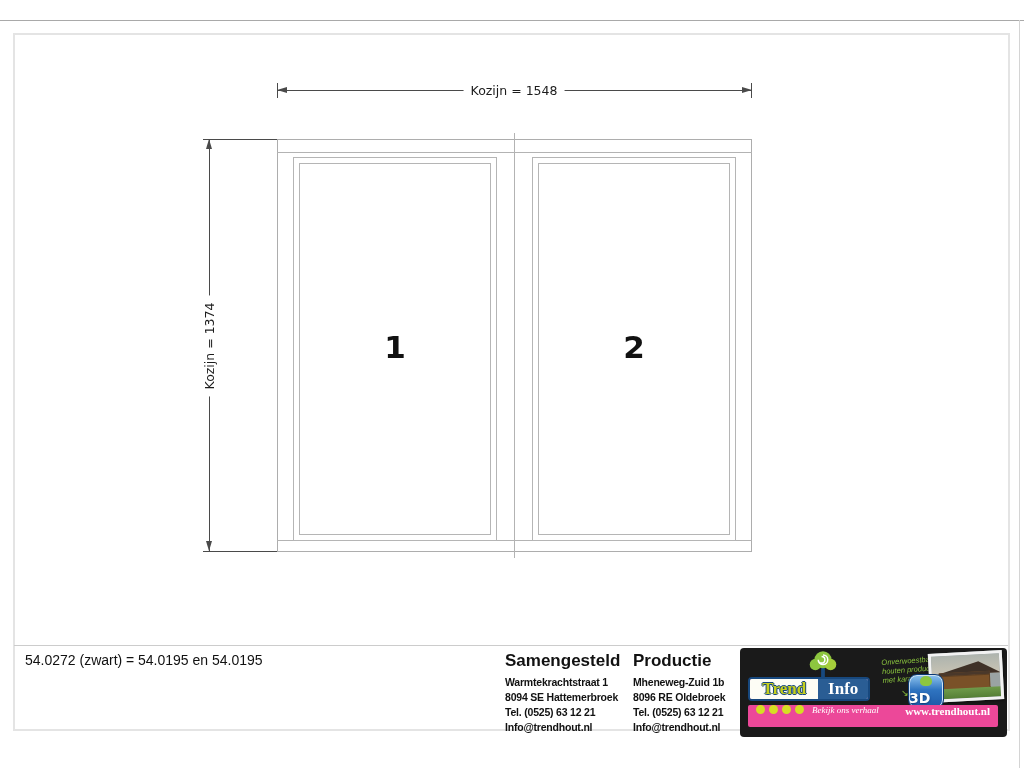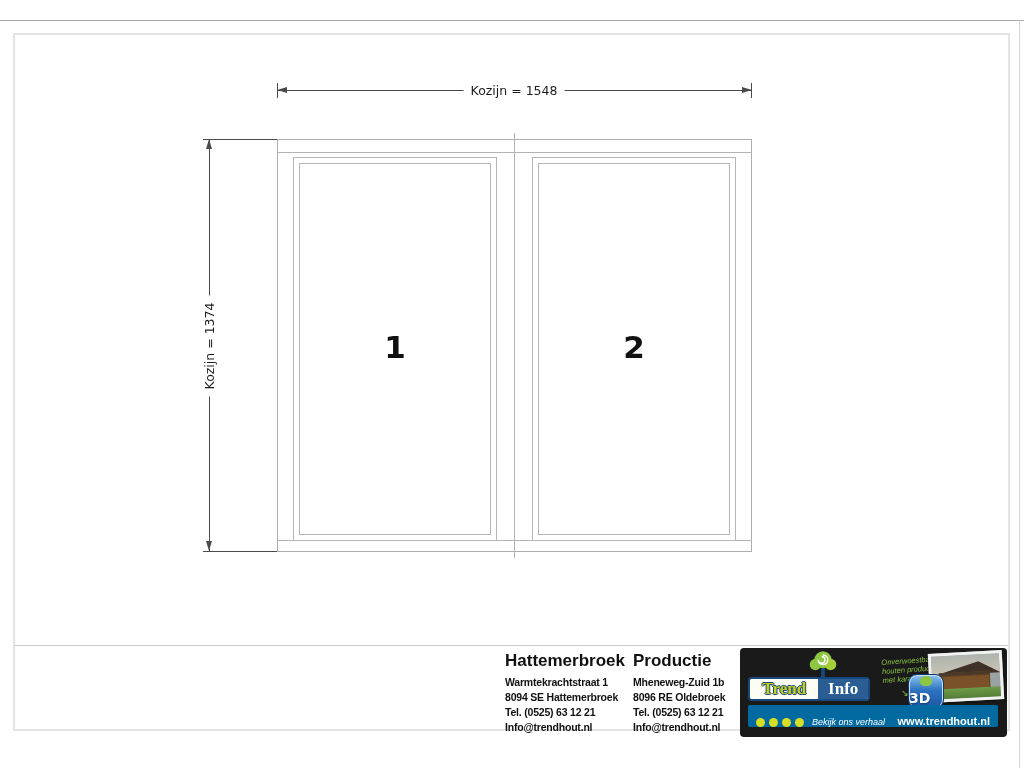--- a/index.html
+++ b/index.html
@@ -70,22 +70,22 @@
 
   .photo{position:absolute;left:929px;top:652px;width:74px;height:49px;background:#9aa3a3;border:3px solid #f2f2f2;
          transform:rotate(-3deg);overflow:hidden;box-sizing:border-box;box-shadow:0 1px 3px rgba(0,0,0,.6);}
   .photo .sky{position:absolute;left:0;top:0;right:0;height:45%;background:linear-gradient(180deg,#aeb4ae,#c9c4b4);}
   .photo .roof{position:absolute;left:4%;top:16%;width:0;height:0;
                border-left:44px solid transparent;border-right:22px solid transparent;border-bottom:12px solid #3f3127;}
   .photo .cabin{position:absolute;left:10%;top:40%;width:76%;height:38%;background:#7a5128;
                 border-top:3px solid #4a382a;box-shadow:0 0 0 1px #5d3f22 inset;}
   .photo .grass{position:absolute;left:0;bottom:0;right:0;height:24%;background:linear-gradient(180deg,#6f9a4a,#557f35);}
 
-  .bar{position:absolute;left:748px;top:705px;width:250px;height:22px;background:#0369a1;border-radius:2px;
-       display:flex;align-items:flex-end;padding:0 8px;box-sizing:border-box;}
+  .bar{position:absolute;left:748px;top:705px;width:250px;height:22px;background:#ec4899;border-radius:2px;
+       display:flex;align-items:flex-start;padding:0 8px;box-sizing:border-box;font-family:Liberation Serif, serif;}
   .dots{display:flex;gap:4px;margin-right:8px;}
   .dots i{width:9px;height:9px;border-radius:50%;background:#d6de23;display:block;}
   .cta{color:#fff;font-style:italic;font-size:9px;white-space:nowrap;}
   .site{margin-left:auto;color:#fff;font-weight:bold;font-size:11px;white-space:nowrap;}
 </style>
 </head>
 <body>
 
 <div id="canvas">
 
@@ -115,24 +115,28 @@
 
   <div class="sash" style="left:293px;top:157px;width:204px;height:384px;"></div>
   <div class="sash" style="left:299px;top:163px;width:192px;height:372px;"></div>
   <div class="sash" style="left:532px;top:157px;width:204px;height:384px;"></div>
   <div class="sash" style="left:538px;top:163px;width:192px;height:372px;"></div>
 
   <div class="panel-num" style="left:395px;top:347px;">1</div>
   <div class="panel-num" style="left:634px;top:347px;">2</div>
 
   <div class="tb-left">
+    <div>
+      <span class="tb-code">54.0272 (zwart)</span>
+      <span>= 54.0195 en 54.0195</span>
+    </div>
   </div>
 
   <div class="addr addr-hoofd">
-    <div class="addr-h">Hattemerbroek</div>
+    <div class="addr-h">Samengesteld</div>
     <div class="addr-l">Warmtekrachtstraat 1</div>
     <div class="addr-l">8094 SE Hattemerbroek</div>
     <div class="addr-l">Tel. (0525) 63 12 21</div>
     <div class="addr-l">Info@trendhout.nl</div>
   </div>
 
   <div class="addr addr-prod">
     <div class="addr-h">Productie</div>
     <div class="addr-l">Mheneweg-Zuid 1b</div>
     <div class="addr-l">8096 RE Oldebroek</div>

